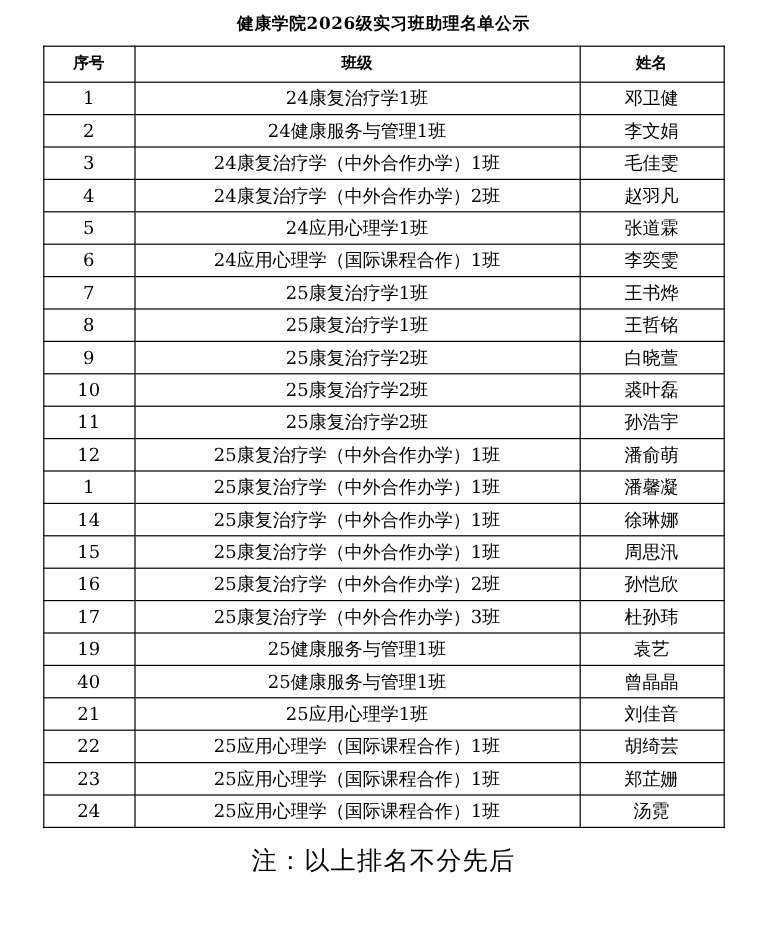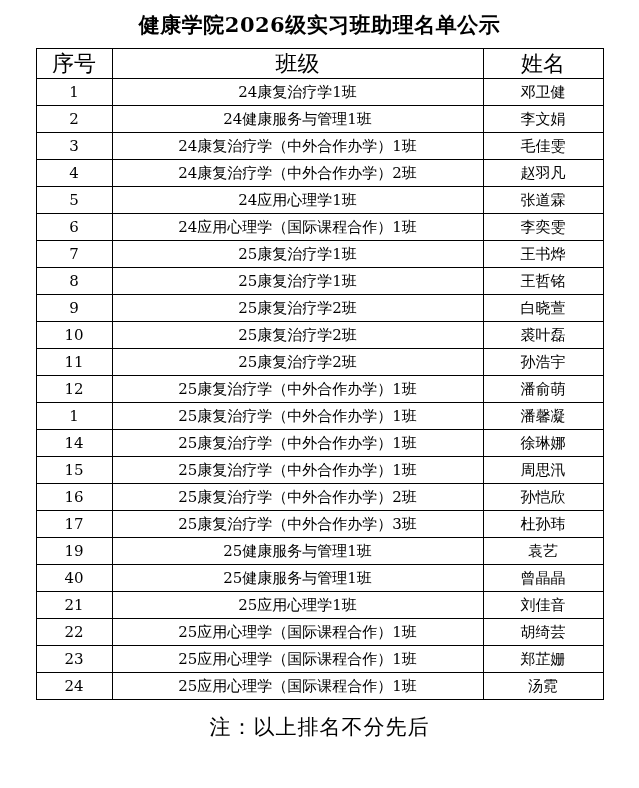--- a/index.html
+++ b/index.html
@@ -16,21 +16,21 @@
   }
   .page {
     width: 639px;
     height: 788px;
     position: relative;
     box-sizing: border-box;
     padding: 0;
   }
   .doc-title {
     text-align: center;
-    font-size: 21px;
+    font-size: 14px;
     font-weight: bold;
     letter-spacing: 0.5px;
     padding-top: 11px;
     padding-bottom: 9px;
     font-family: "DejaVu Serif", "Liberation Serif", serif;
   }
   table.roster {
     border-collapse: collapse;
     margin: 0 auto;
     width: 567px;
@@ -43,22 +43,22 @@
     vertical-align: middle;
     font-size: 15px;
     padding: 0;
     height: 26px;
     line-height: 26px;
     white-space: nowrap;
     overflow: hidden;
     font-family: "DejaVu Serif", "Liberation Serif", serif;
   }
   table.roster thead th {
-    font-weight: normal;
-    font-size: 22px;
+    font-weight: bold;
+    font-size: 13px;
     height: 29px;
     line-height: 29px;
   }
   col.c-index { width: 76px; }
   col.c-class { width: 371px; }
   col.c-name  { width: 120px; }
 
   td.idx { font-size: 15px; }
   td.cls { font-size: 15px; }
   td.nm  { font-size: 16px; }

